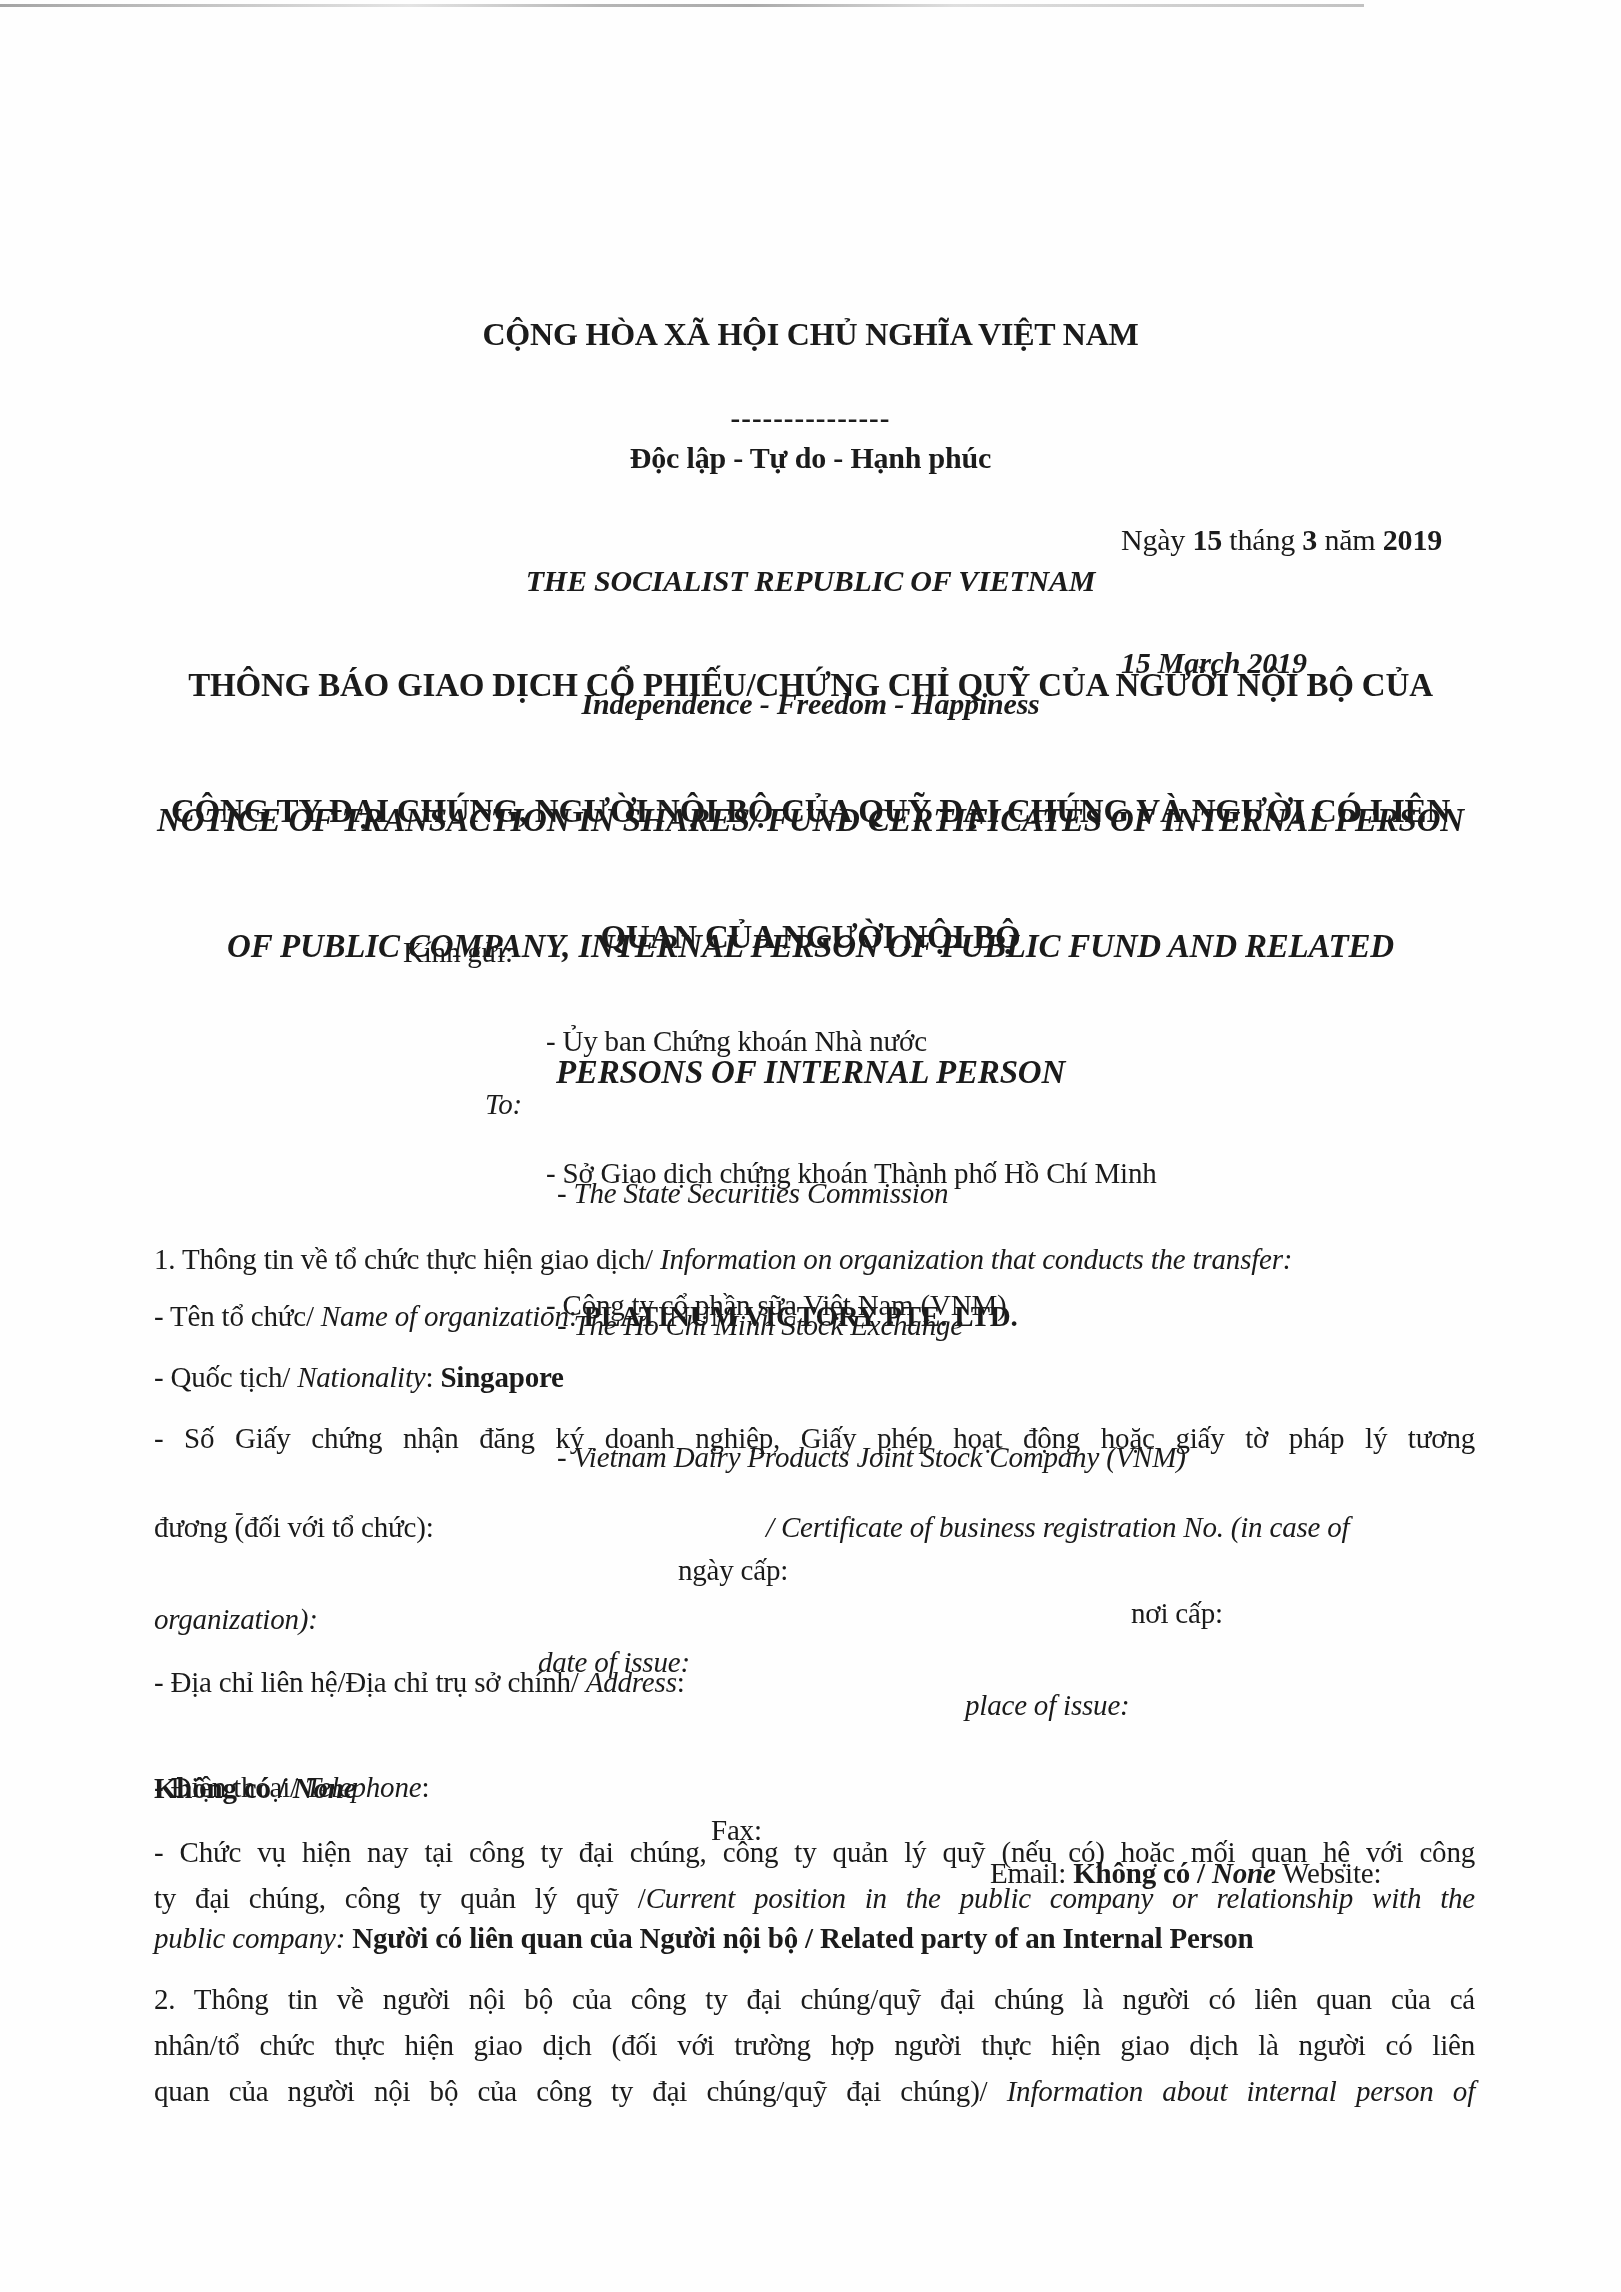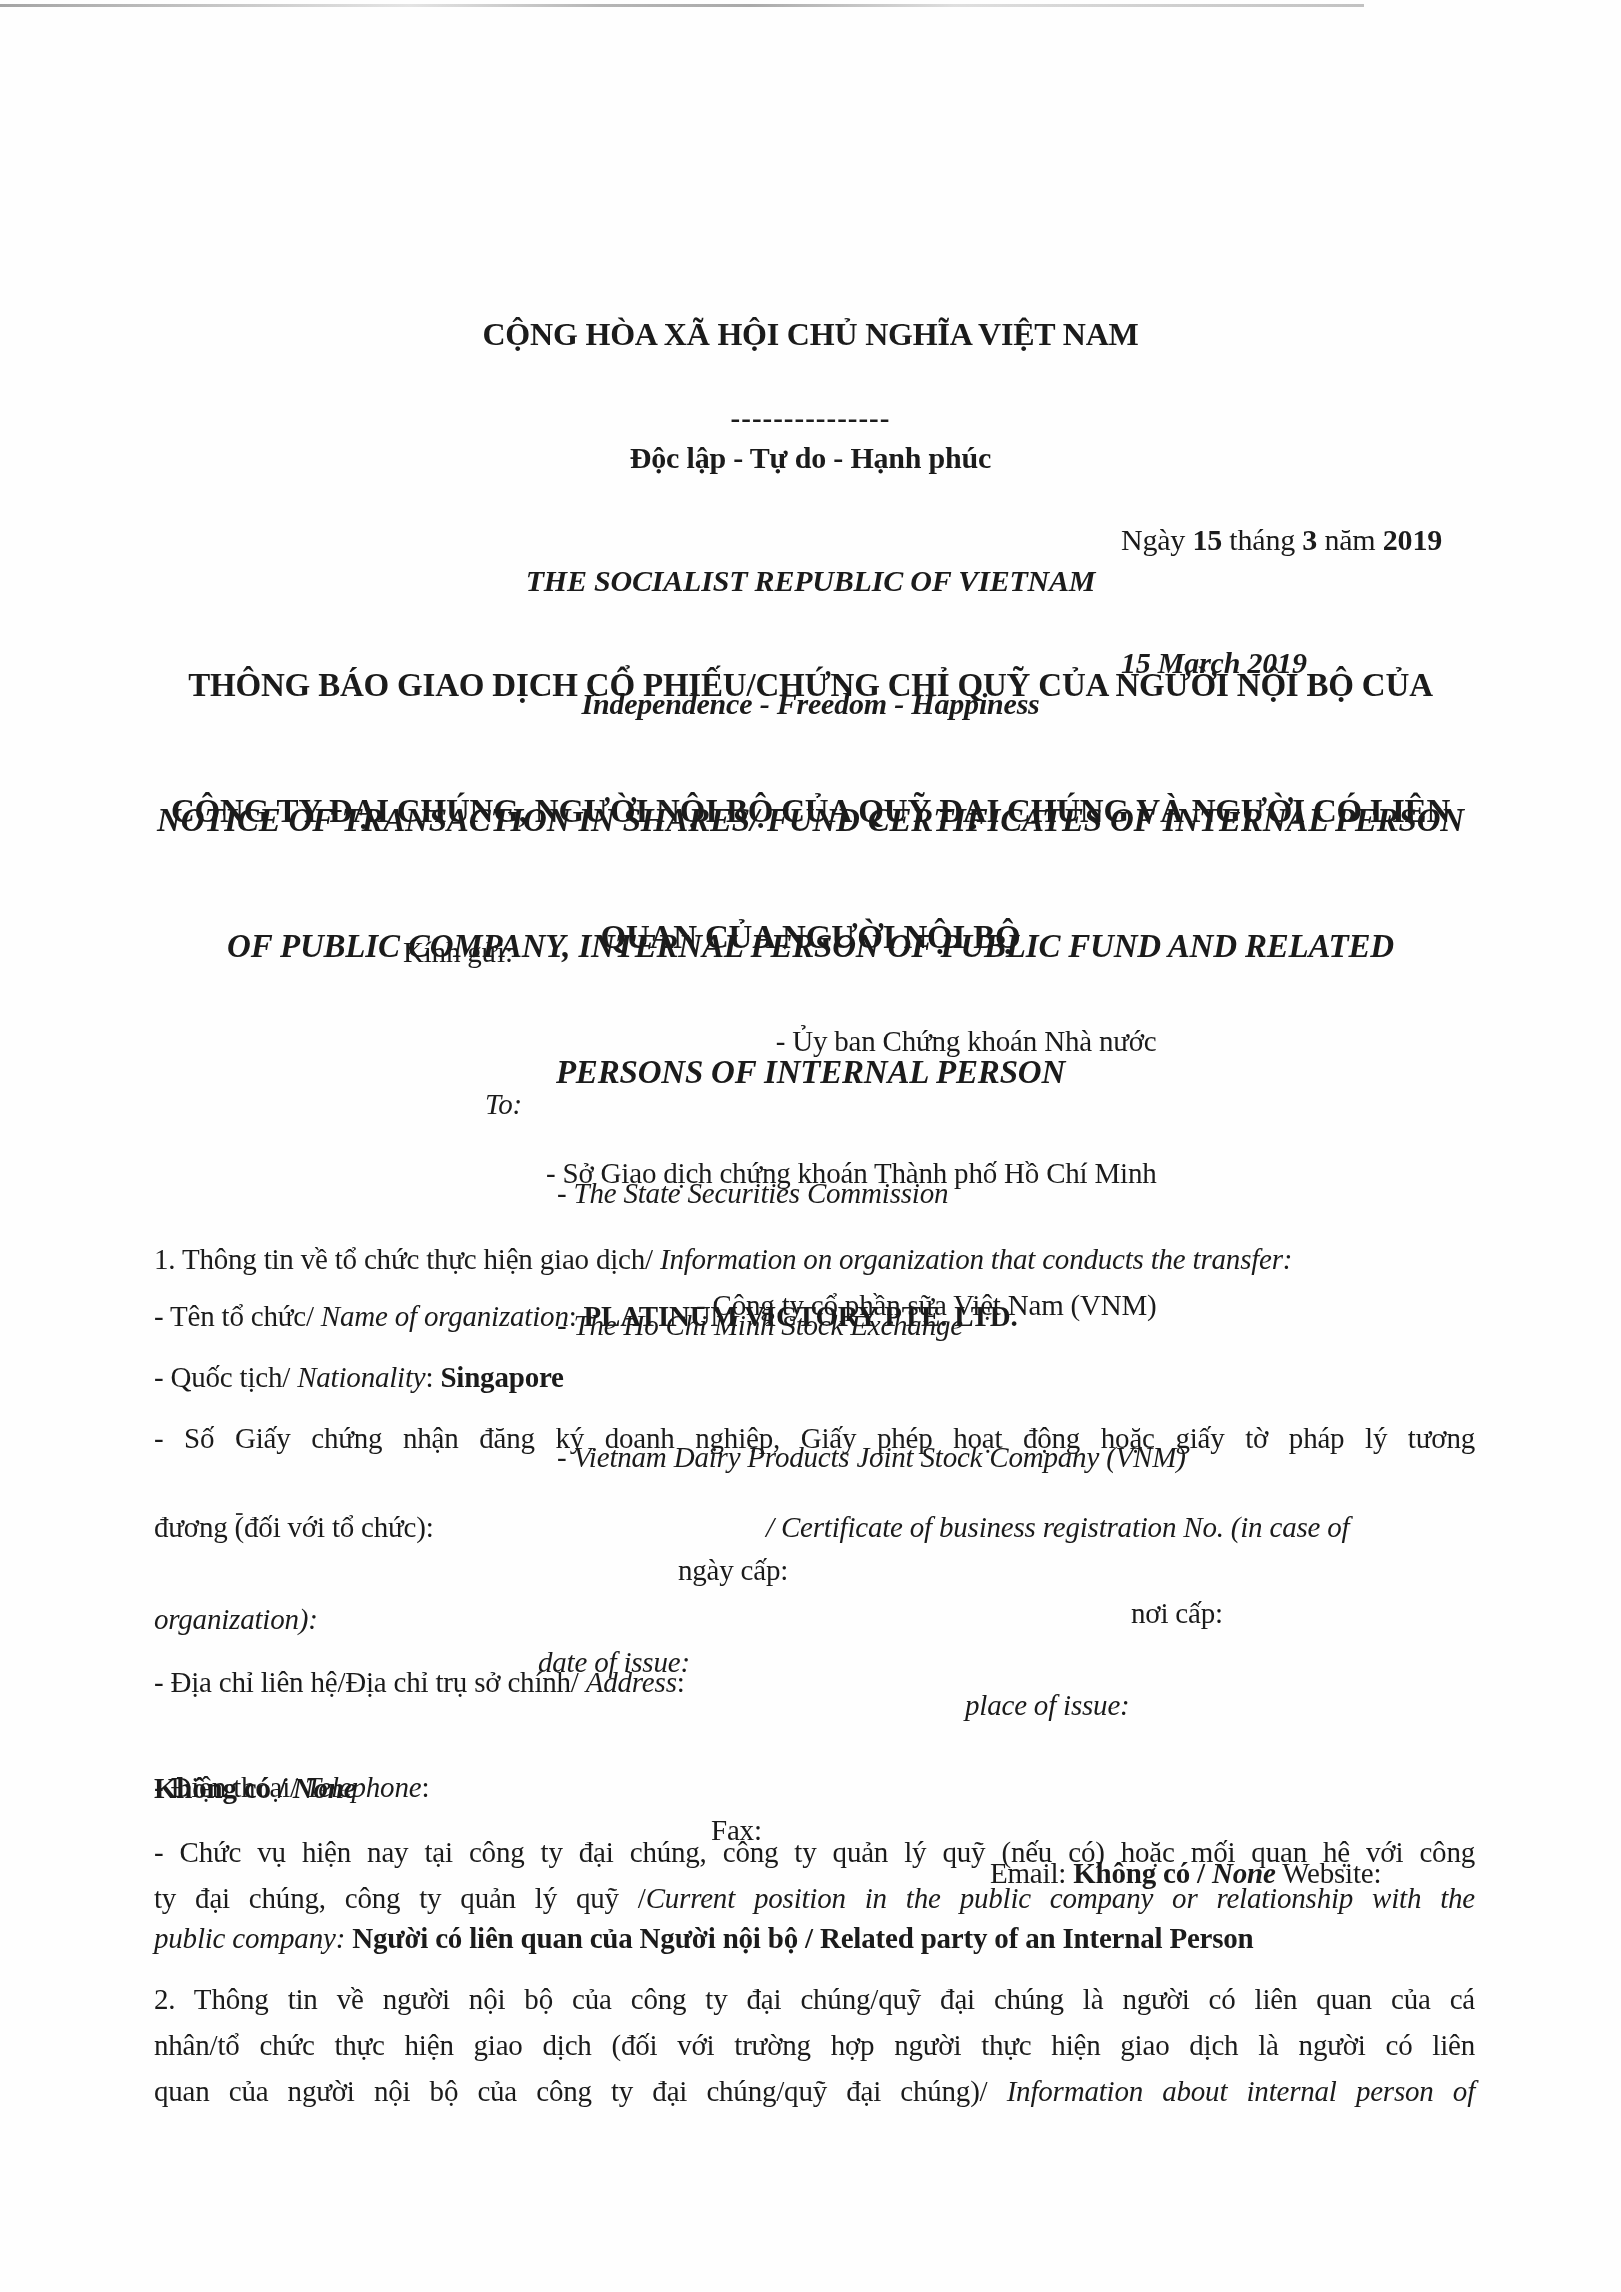--- a/index.html
+++ b/index.html
@@ -69,21 +69,21 @@
     <div>CÔNG TY ĐẠI CHÚNG, NGƯỜI NỘI BỘ CỦA QUỸ ĐẠI CHÚNG VÀ NGƯỜI CÓ LIÊN</div>
     <div>QUAN CỦA NGƯỜI NỘI BỘ</div>
   </div>
   <div class="t center title-en" style="top:715px;">
     <div>NOTICE OF TRANSACTION IN SHARES/ FUND CERTIFICATES OF INTERNAL PERSON</div>
     <div>OF PUBLIC COMPANY, INTERNAL PERSON OF PUBLIC FUND AND RELATED</div>
     <div>PERSONS OF INTERNAL PERSON</div>
   </div>
 
   <div class="t" style="top:931px;left:403px;">Kính gửi:</div>
-  <div class="t" style="top:931px;left:546px;line-height:44px;text-align:right;">
+  <div class="t" style="top:931px;left:546px;line-height:44px;">
     <div>- Ủy ban Chứng khoán Nhà nước</div>
     <div>- Sở Giao dịch chứng khoán Thành phố Hồ Chí Minh</div>
     <div>- Công ty cổ phần sữa Việt Nam (VNM)</div>
   </div>
 
   <div class="t i" style="top:1083px;left:485px;">To:</div>
   <div class="t i" style="top:1083px;left:557px;line-height:44px;">
     <div>- The State Securities Commission</div>
     <div>- The Ho Chi Minh Stock Exchange</div>
     <div>- Vietnam Dairy Products Joint Stock Company (VNM)</div>

